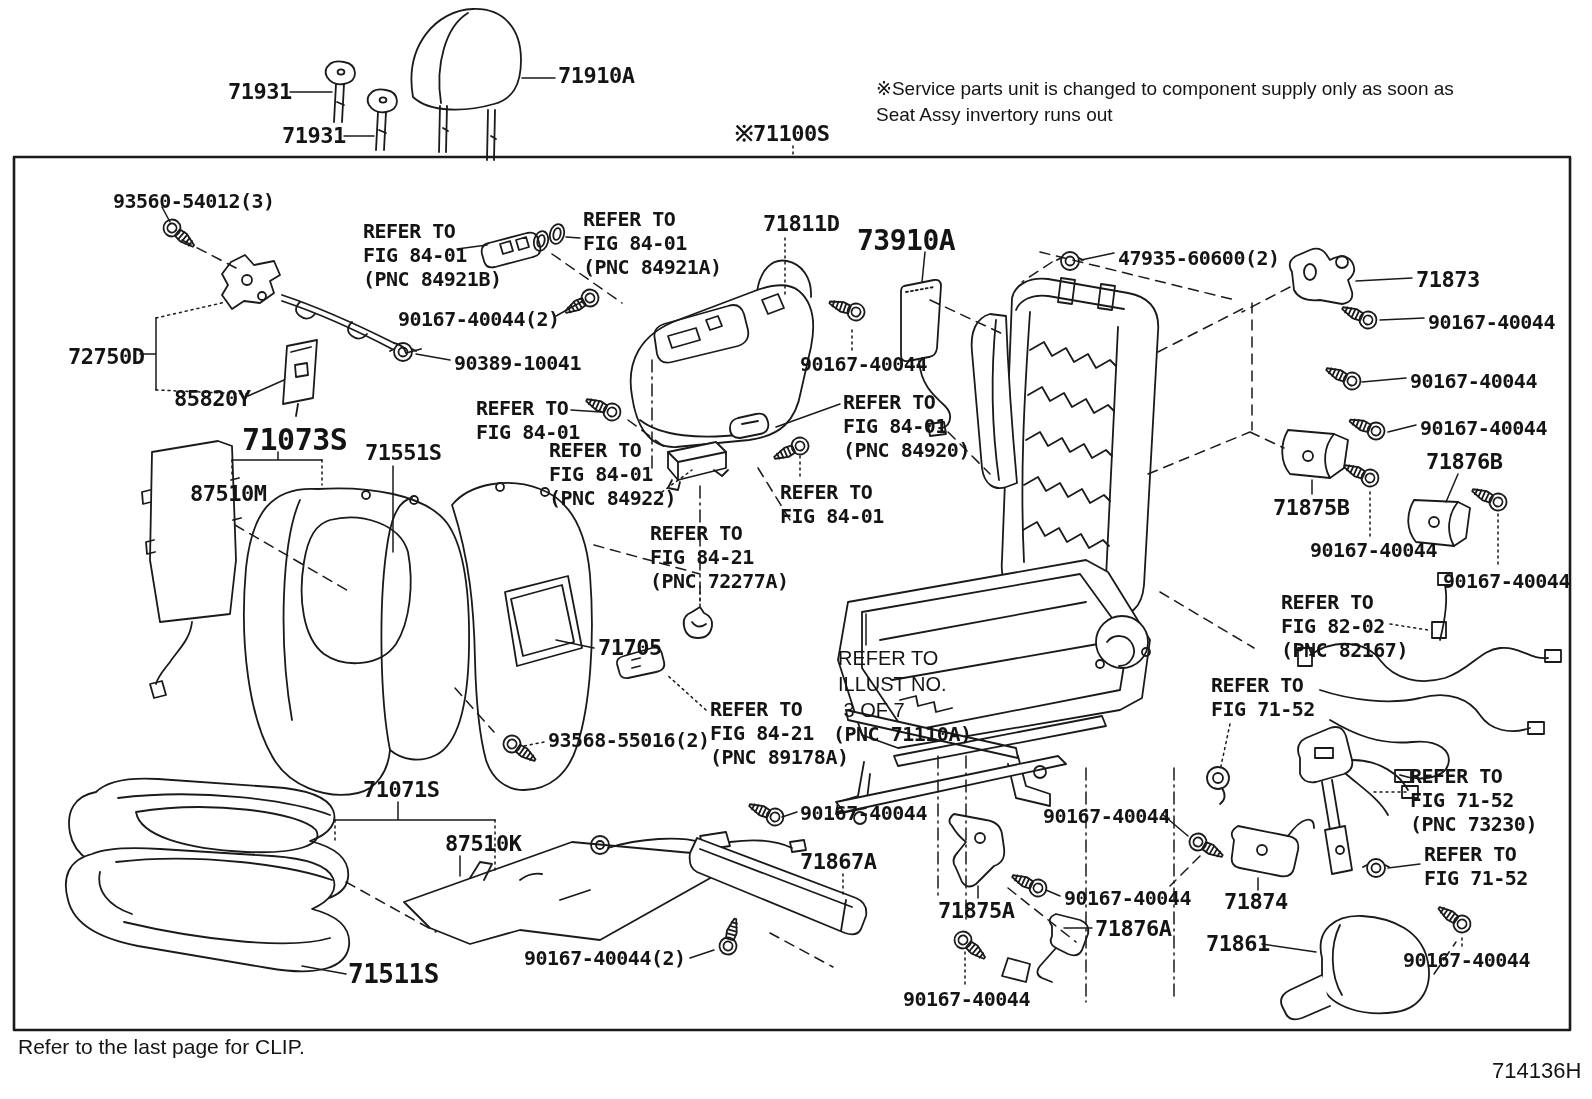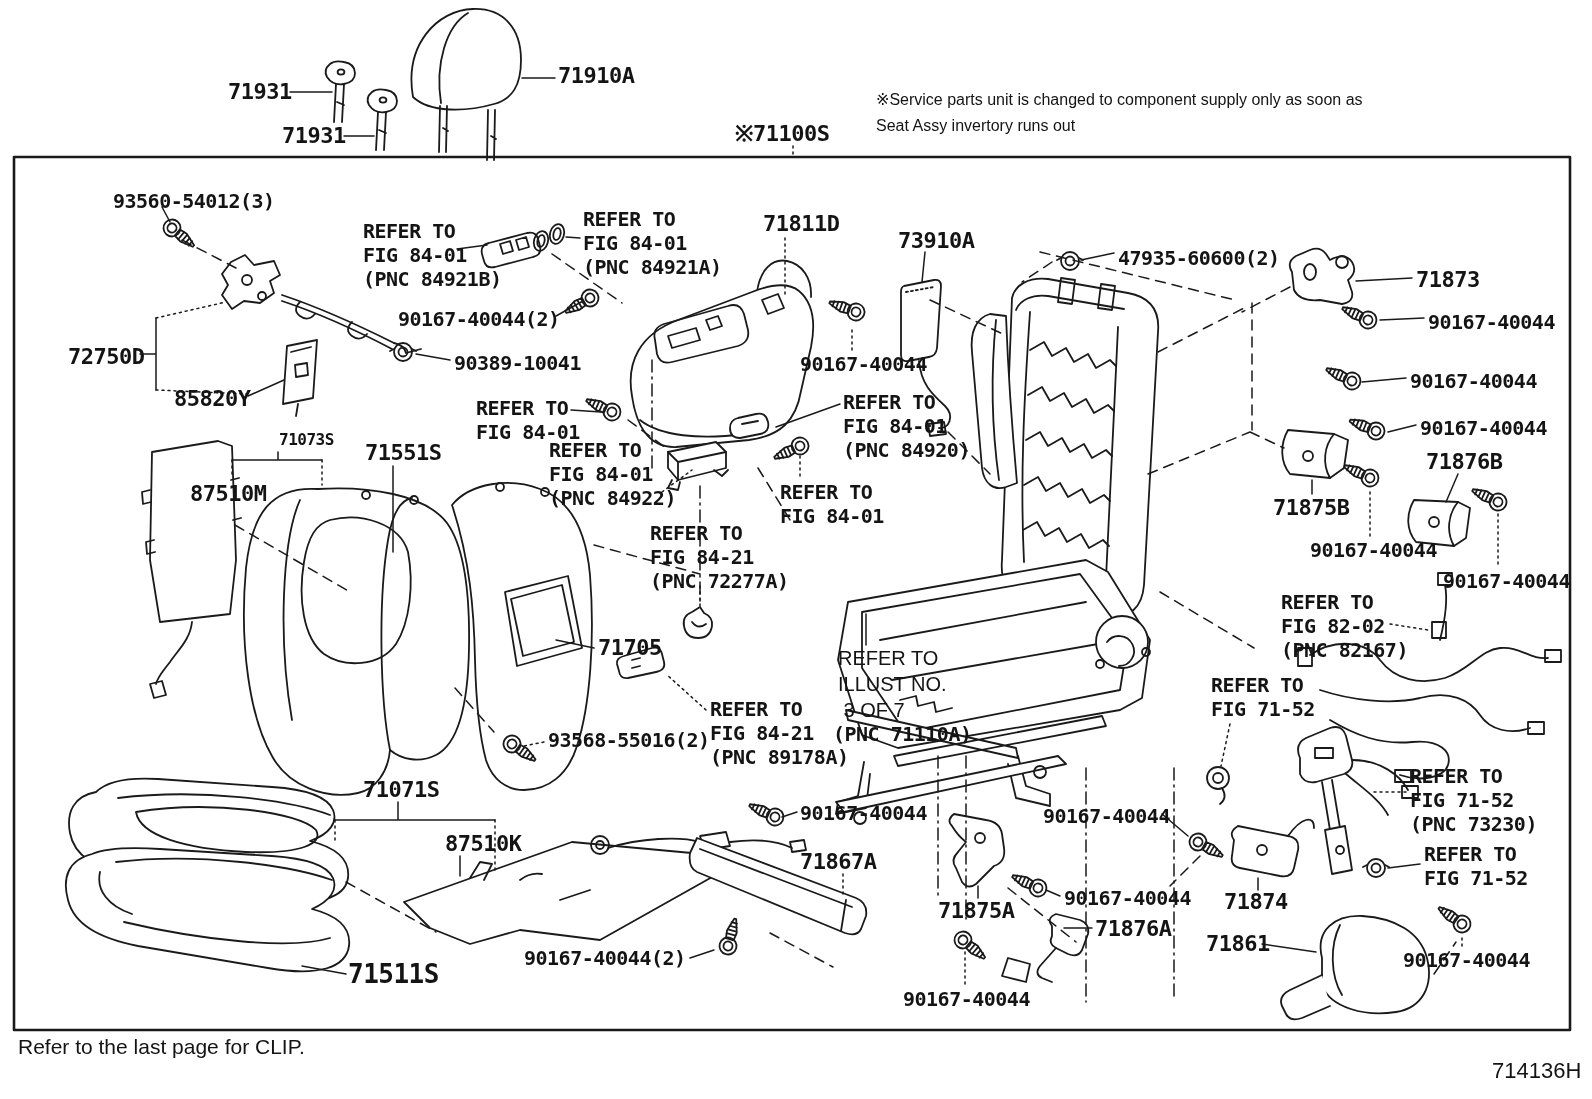--- a/index.html
+++ b/index.html
@@ -364,39 +364,39 @@
         <path d="M1174,768 L1174,998"></path>
       </g>
     </g>
   </svg>
 
   <div id="label-layer">
       <div class="lbl mono" style="left: 228px; top: 80px; font-size: 22px;">71931</div>
       <div class="lbl mono" style="left: 282px; top: 124px; font-size: 22px;">71931</div>
       <div class="lbl mono" style="left: 558px; top: 64px; font-size: 22px;">71910A</div>
       <div class="lbl mono" style="left: 735px; top: 122px; font-size: 22px;">※71100S</div>
-      <div class="lbl sans" style="left: 876px; top: 87px; font-size: 16px;">※Service parts unit is changed to component supply only as soon as
+      <div class="lbl sans" style="left: 876px; top: 76px; font-size: 19px;">※Service parts unit is changed to component supply only as soon as
 Seat Assy invertory runs out</div>
       <div class="lbl mono" style="left: 113px; top: 189px; font-size: 20px;">93560-54012(3)</div>
       <div class="lbl mono" style="left: 363px; top: 219px; font-size: 20px;">REFER TO
 FIG 84-01
 (PNC 84921B)</div>
       <div class="lbl mono" style="left: 583px; top: 207px; font-size: 20px;">REFER TO
 FIG 84-01
 (PNC 84921A)</div>
       <div class="lbl mono" style="left: 763px; top: 212px; font-size: 22px;">71811D</div>
-      <div class="lbl mono" style="left: 898px; top: 229px; font-size: 22px;">73910A</div>
+      <div class="lbl mono" style="left: 857px; top: 229px; font-size: 28px;">73910A</div>
       <div class="lbl mono" style="left: 1118px; top: 246px; font-size: 20px;">47935-60600(2)</div>
       <div class="lbl mono" style="left: 1416px; top: 268px; font-size: 22px;">71873</div>
       <div class="lbl mono" style="left: 1428px; top: 310px; font-size: 20px;">90167-40044</div>
       <div class="lbl mono" style="left: 398px; top: 307px; font-size: 20px;">90167-40044(2)</div>
       <div class="lbl mono" style="left: 454px; top: 351px; font-size: 20px;">90389-10041</div>
       <div class="lbl mono" style="left: 68px; top: 345px; font-size: 22px;">72750D</div>
       <div class="lbl mono" style="left: 174px; top: 387px; font-size: 22px;">85820Y</div>
-      <div class="lbl mono" style="left: 242px; top: 428px; font-size: 16px; margin-left: 37px;">71073S</div>
+      <div class="lbl mono" style="left: 242px; top: 428px; font-size: 30px;">71073S</div>
       <div class="lbl mono" style="left: 190px; top: 482px; font-size: 22px;">87510M</div>
       <div class="lbl mono" style="left: 365px; top: 441px; font-size: 22px;">71551S</div>
       <div class="lbl mono" style="left: 476px; top: 396px; font-size: 20px;">REFER TO
 FIG 84-01</div>
       <div class="lbl mono" style="left: 800px; top: 352px; font-size: 20px;">90167-40044</div>
       <div class="lbl mono" style="left: 843px; top: 390px; font-size: 20px;">REFER TO
 FIG 84-01
 (PNC 84920)</div>
       <div class="lbl mono" style="left: 549px; top: 438px; font-size: 20px;">REFER TO
 FIG 84-01

